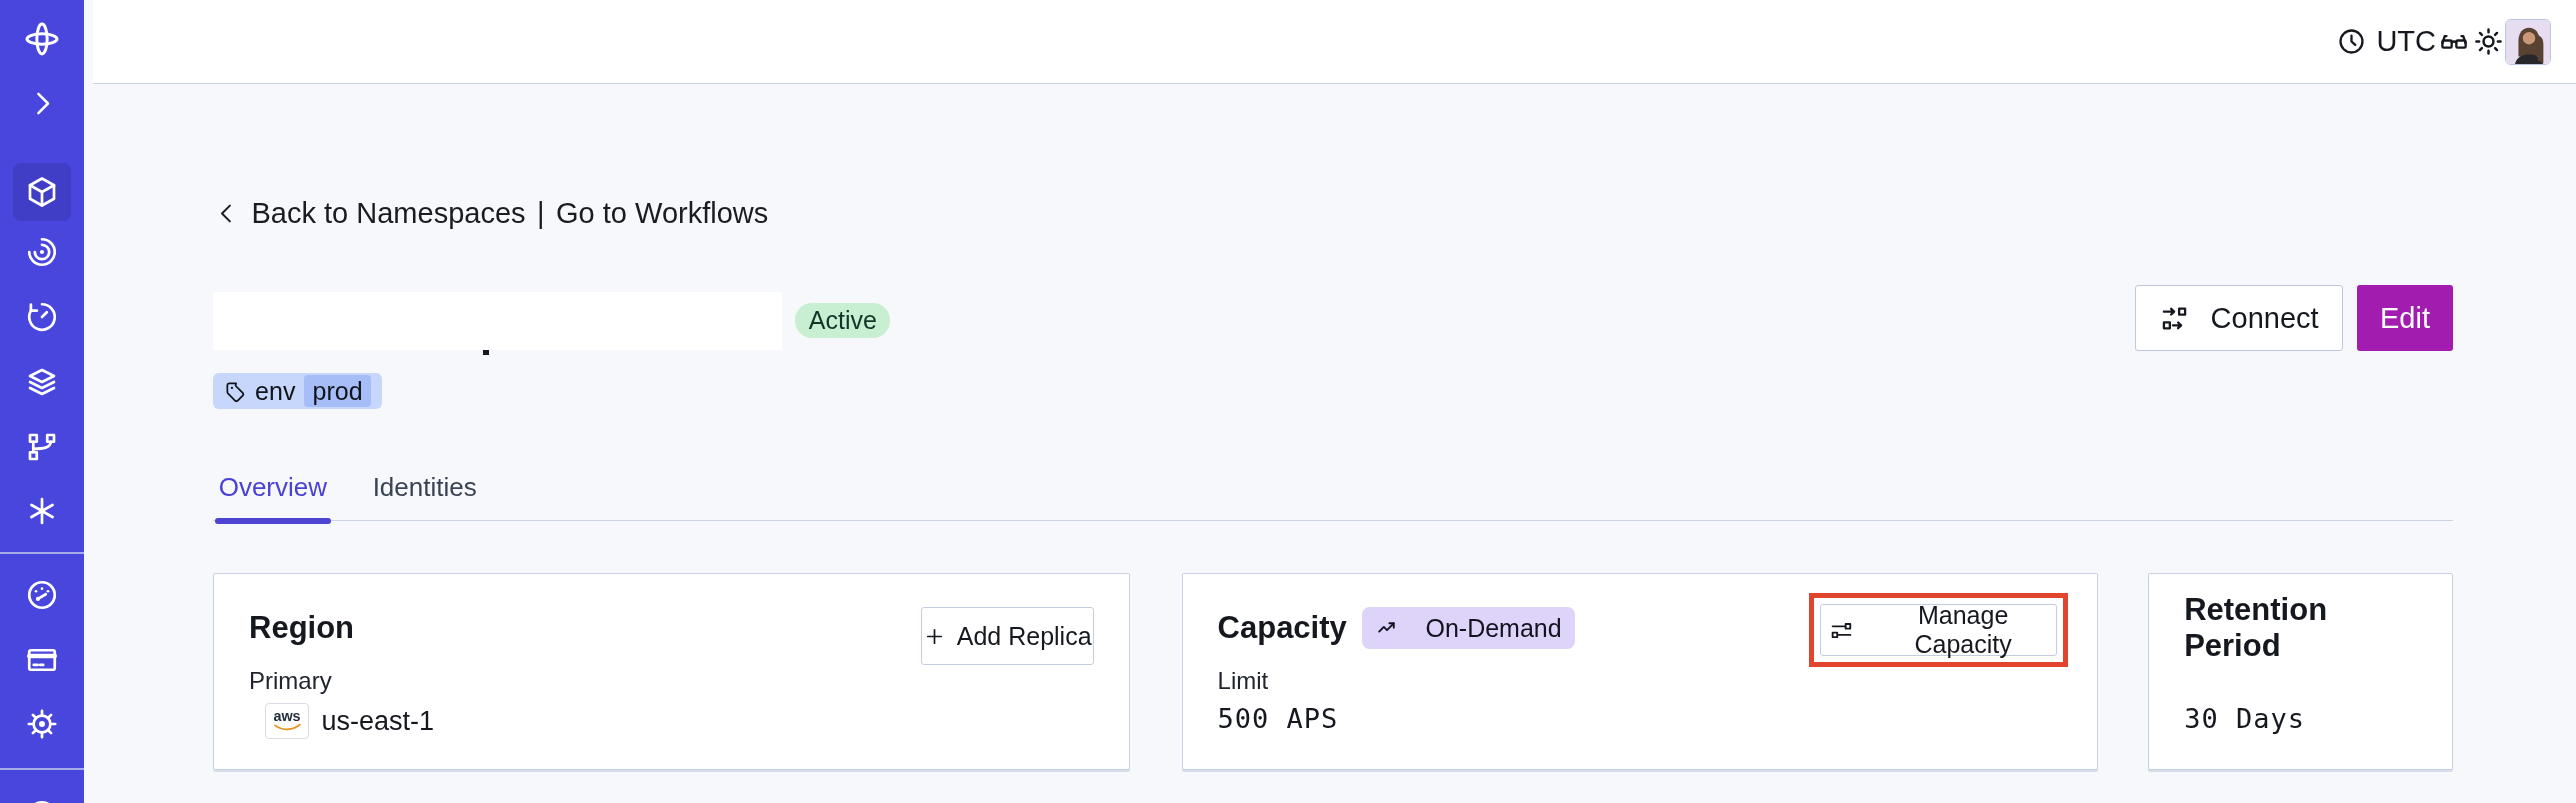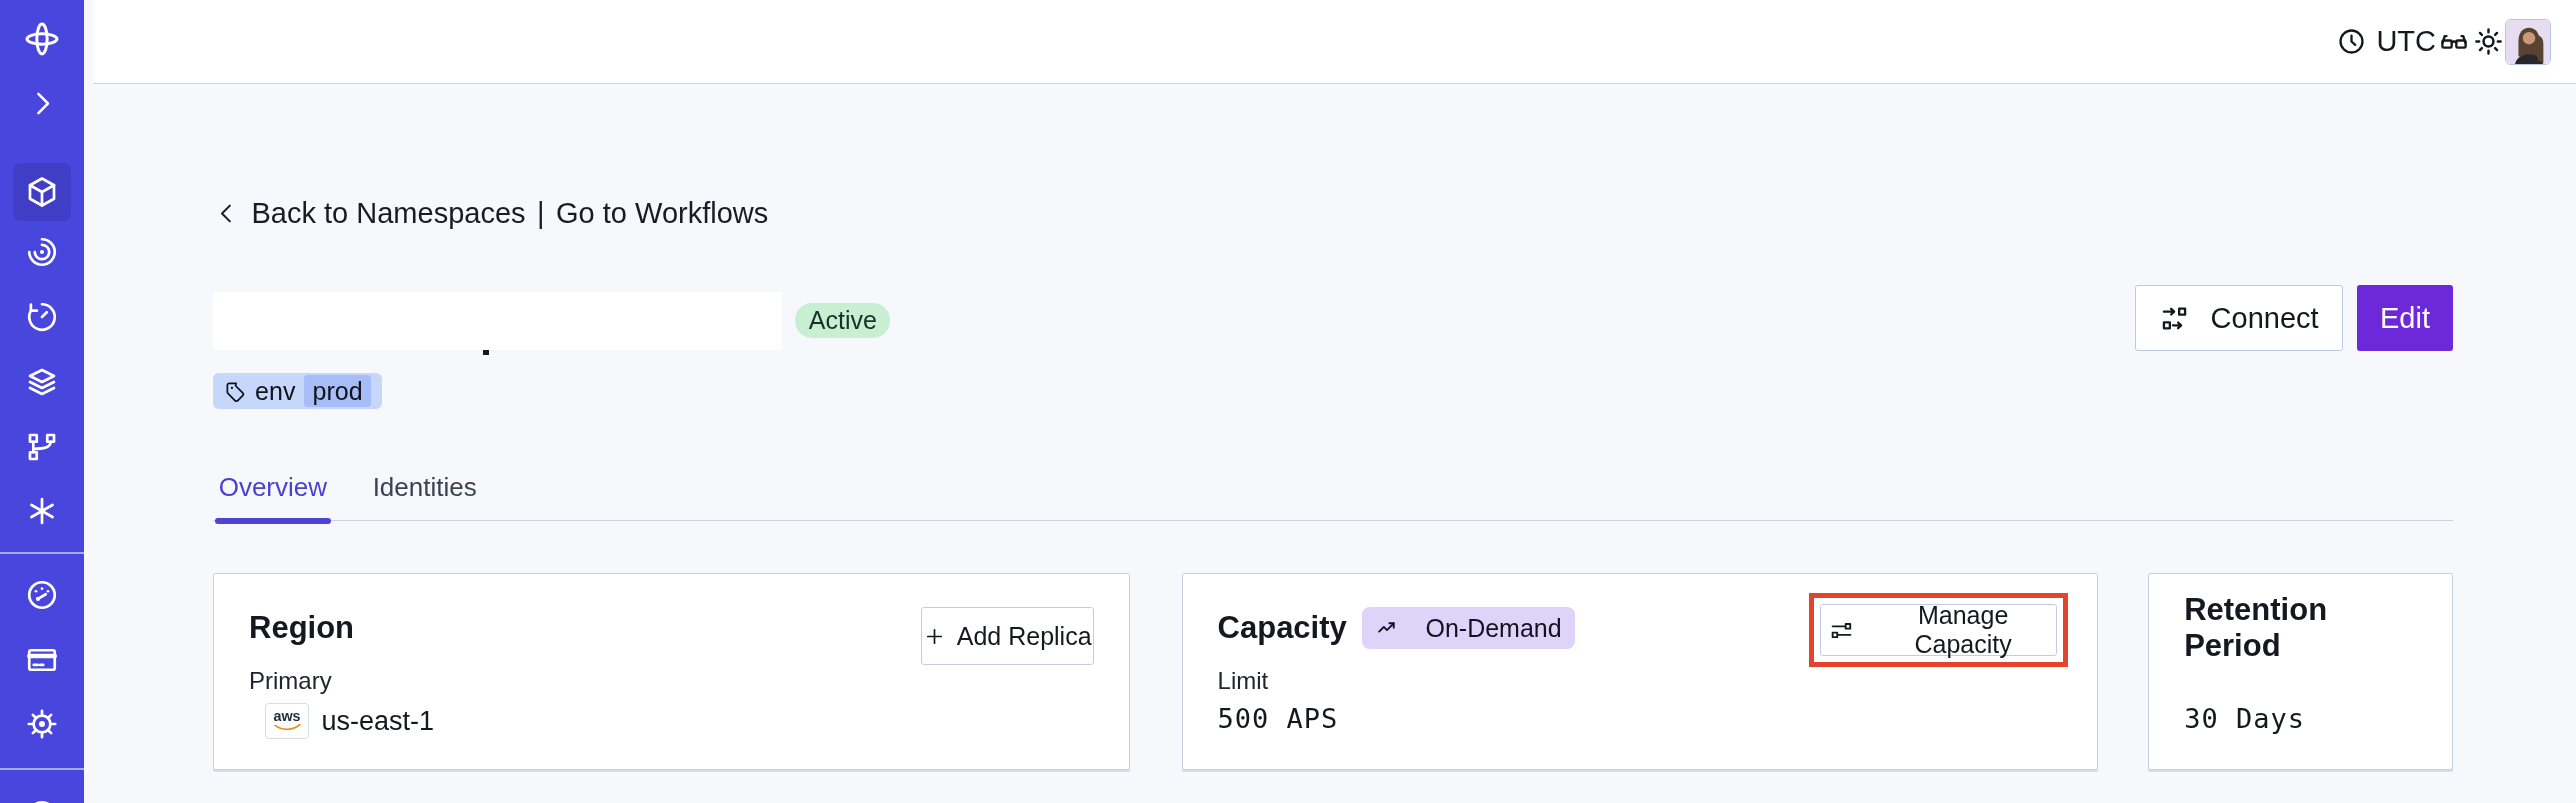--- a/index.html
+++ b/index.html
@@ -51,21 +51,21 @@
   .badge-active {
     margin-left:13.4px; height:35px; padding:0 13.4px; display:flex; align-items:center;
     background:#C9EFD3; color:#133527; border-radius:17px; font-size:25px;
   }
   .header-actions { margin-left:auto; display:flex; gap:14.4px; height:66px; }
   .btn-connect {
     height:66px; padding:0 23px; background:#FFFFFF; border:1.9px solid #BCC8DD; border-radius:2.9px;
     display:flex; align-items:center; gap:21px; font-size:29px; color:#15181E; cursor:pointer;
   }
   .btn-edit {
-    height:66px; width:96px; background:#6d28d9; border:none; border-radius:2.9px;
+    height:66px; width:96px; background:#a21caf; border:none; border-radius:2.9px;
     display:flex; align-items:center; justify-content:center; font-size:29px; color:#FFFFFF; cursor:pointer;
   }
   .title-dot { position:absolute; left:399px; top:266px; width:5.8px; height:4.8px; background:#17191F; }
 
   .tag-row { top:289px; height:36px; display:flex; }
   .tag-chip {
     height:36px; display:flex; align-items:center; gap:8.6px; padding:0 10.5px;
     background:#C7D7FB; border-radius:5.8px; font-size:25px; color:#101319; cursor:pointer;
   }
   .tag-value { background:#A6BDF8; border-radius:3.8px; padding:1.9px 8.6px; }

